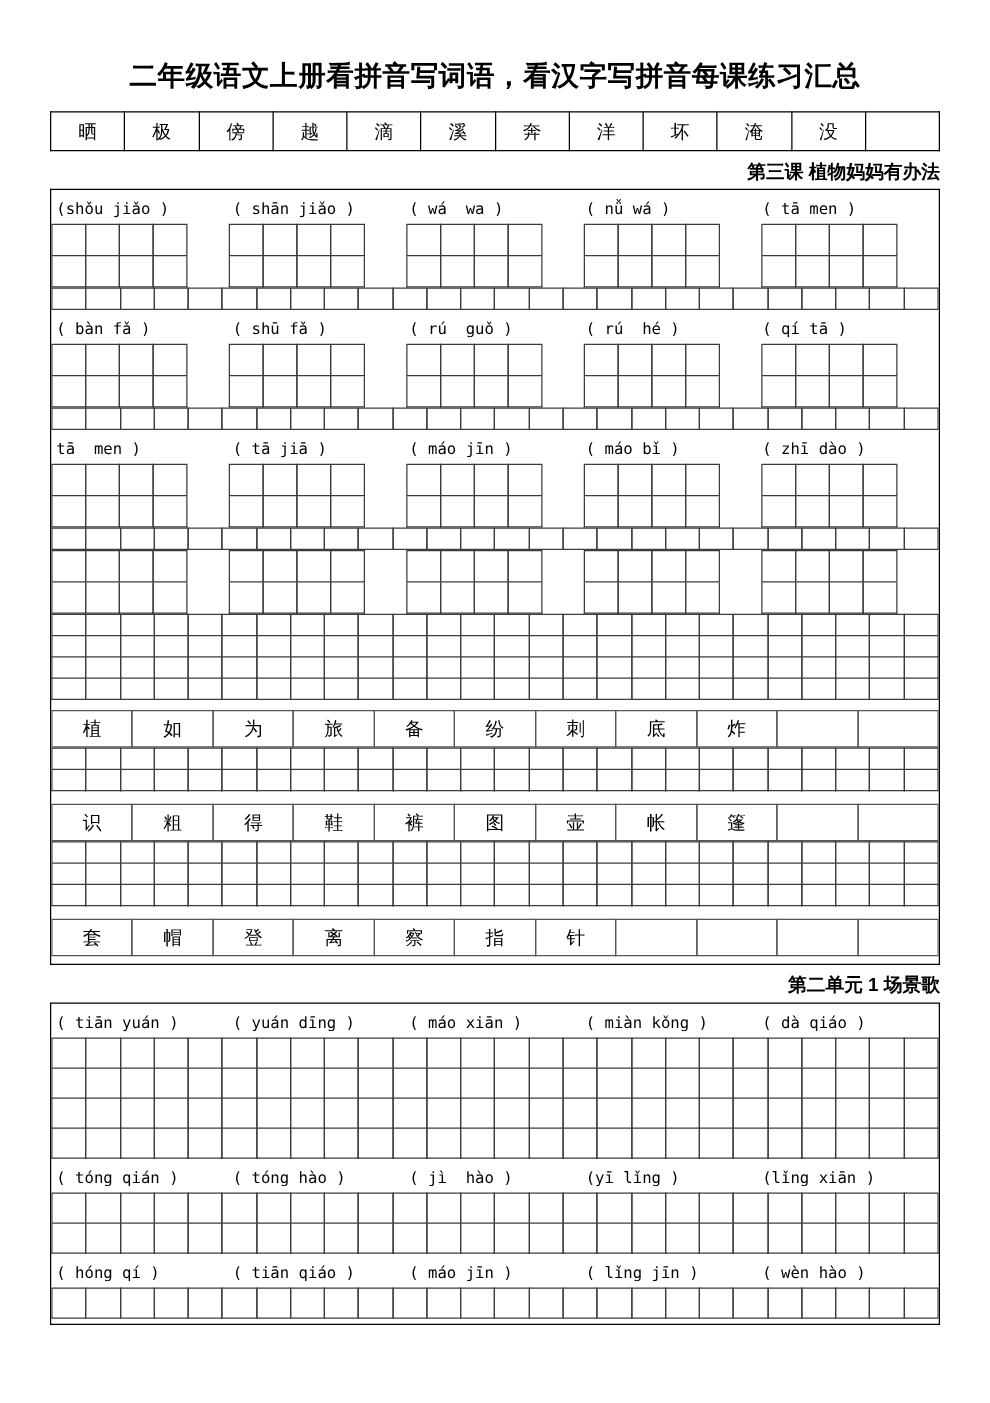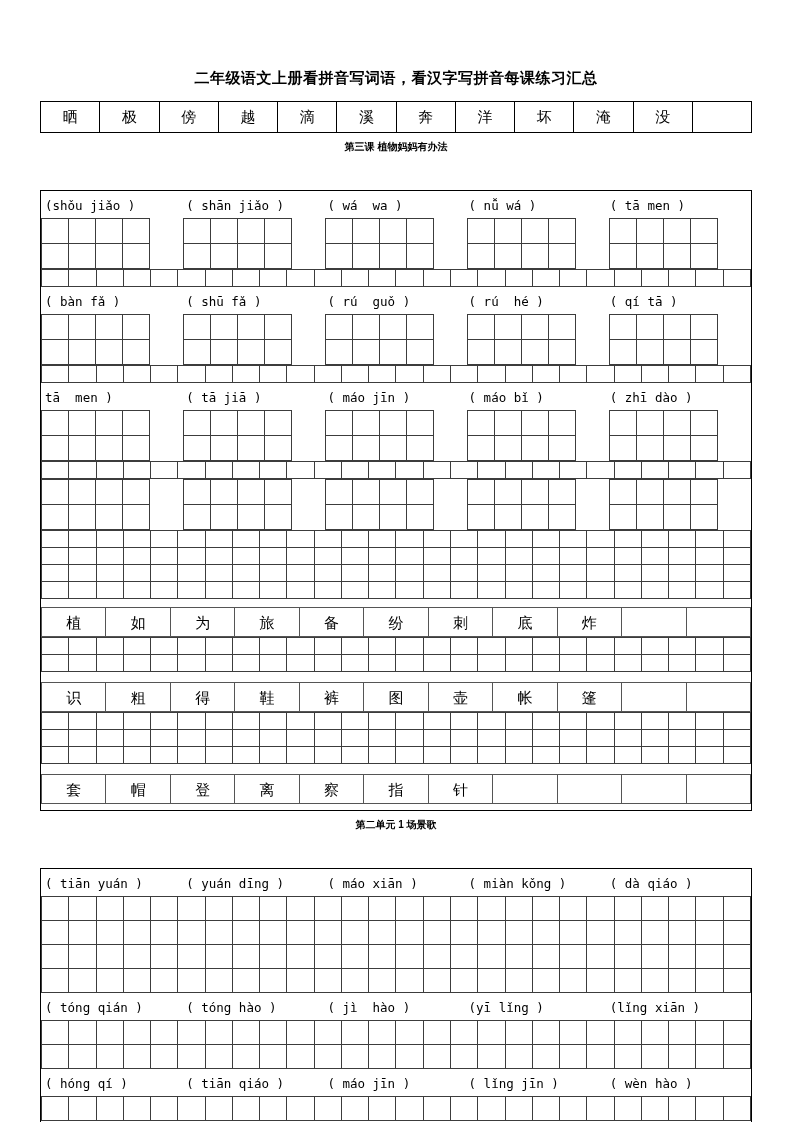--- a/index.html
+++ b/index.html
@@ -8,51 +8,49 @@
     width: 792px; height: 1122px;
     background: #ffffff; color: #000000;
     font-family: "Liberation Sans", sans-serif;
     overflow: hidden;
   }
   .sheet { width: 792px; height: 1122px; padding: 0 40px; }
 
   .title {
     padding-top: 46px;
     text-align: center;
-    font-size: 15px;
+    font-size: 22px;
     font-weight: 700;
     letter-spacing: 0.5px;
-    margin-top: 23px;
   }
 
   .char-table {
     width: 100%;
     margin-top: 13px;
     border-collapse: collapse;
     table-layout: fixed;
   }
   .char-table td {
     border: 1px solid #000;
     height: 31px;
     text-align: center;
     font-size: 15px;
   }
 
   .heading {
-    text-align: center;
+    text-align: right;
     font-weight: 700;
-    font-size: 10px;
+    font-size: 15px;
     padding: 7px 0 4px;
   }
 
   .content-box {
     border: 1px solid #000;
     width: 100%;
     overflow: hidden;
-    margin-top: 32px;
   }
 
   .pinyin-row {
     display: flex;
     align-items: center;
     height: 25px;
     margin-top: 2px;
     padding-left: 4px;
     font-family: "DejaVu Sans Mono", monospace;
     font-size: 12.5px;

